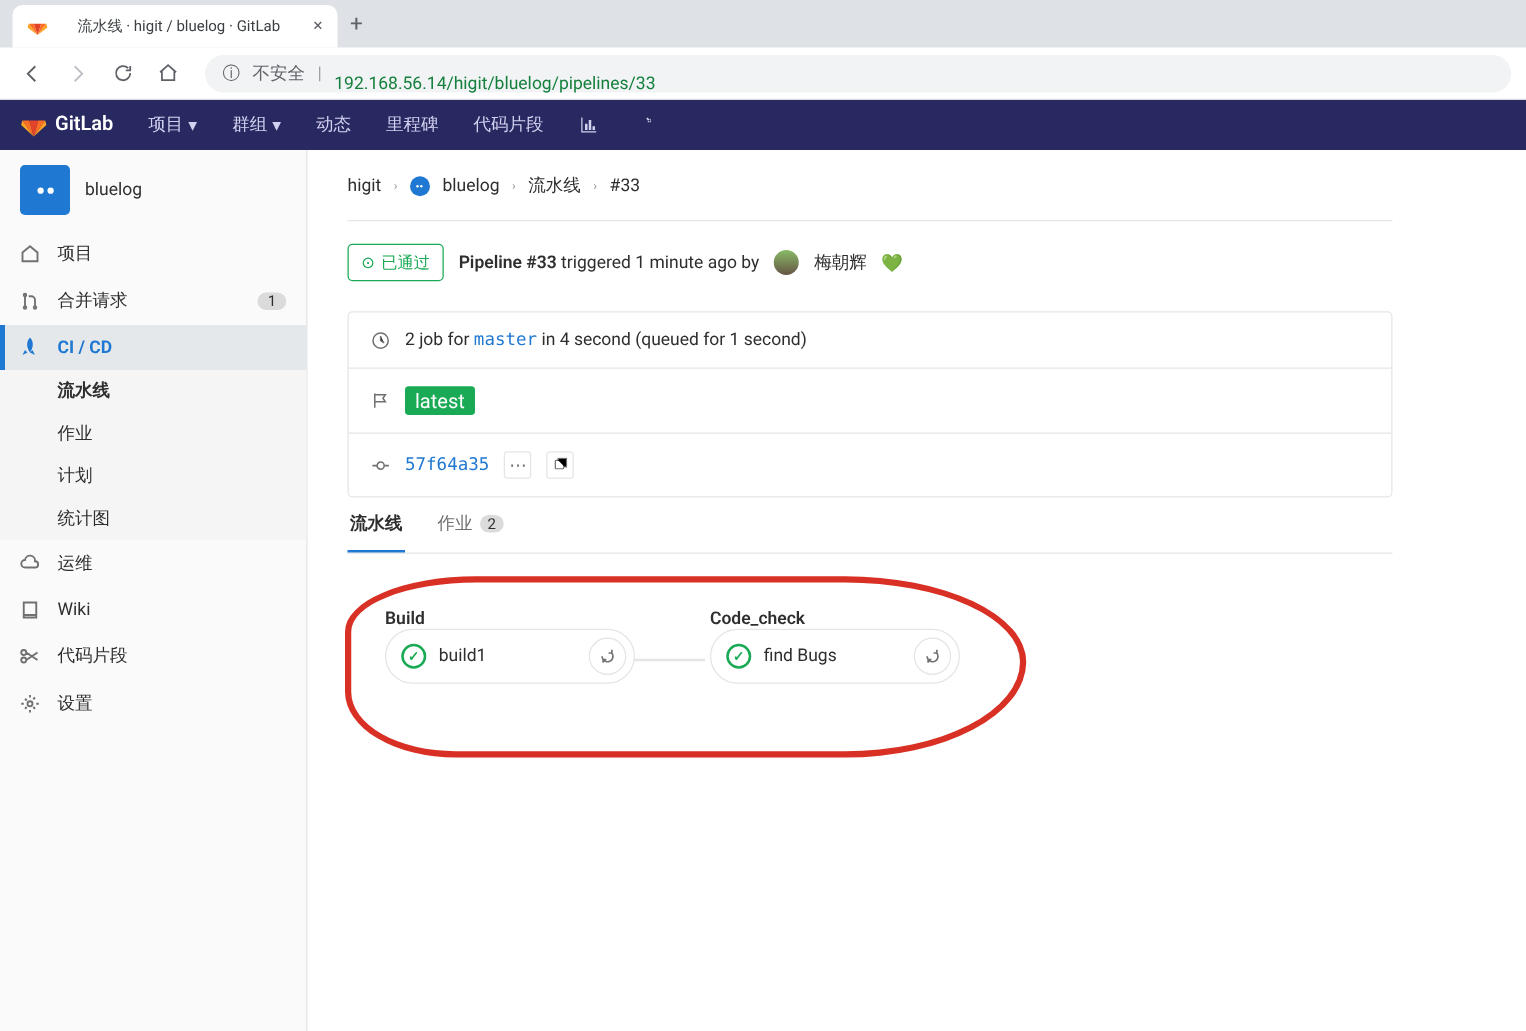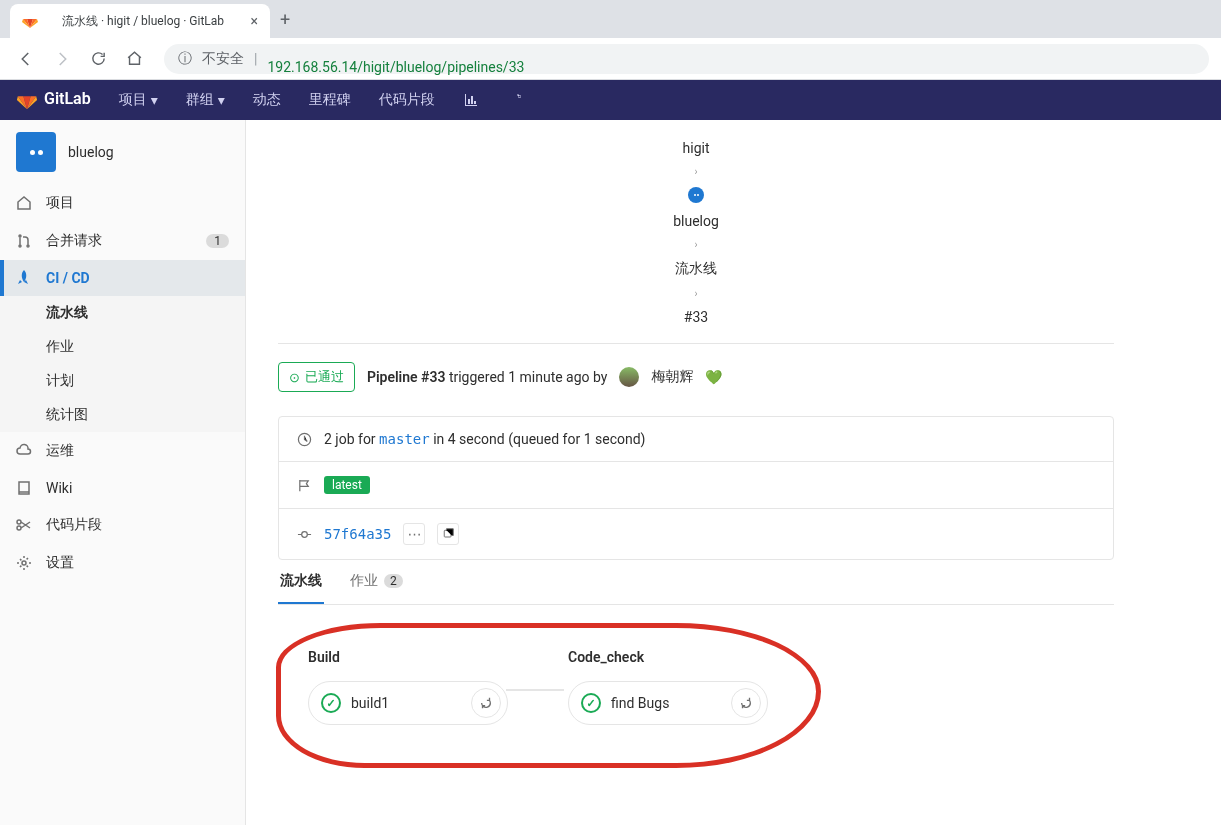--- a/index.html
+++ b/index.html
@@ -37,55 +37,55 @@
     .side-item { display: flex; align-items: center; padding: 10px 16px; gap: 14px; color: #2e2e2e; cursor: pointer; position: relative; }
     .side-item.active { background: #e4e8eb; box-shadow: inset 4px 0 0 #1f78d1; color: #1f78d1; font-weight: 700; }
     .side-icon { width: 16px; height: 16px; display: flex; align-items: center; justify-content: center; }
     .side-badge { margin-left: auto; background: #dbdbdb; color: #2e2e2e; border-radius: 10px; padding: 0 8px; font-size: 12px; min-width: 20px; text-align: center; }
     .sub-items { background: #f5f5f5; }
     .sub-item { padding: 8px 16px 8px 46px; color: #2e2e2e; cursor: pointer; }
     .sub-item.active { font-weight: 600; color: #2e2e2e; }
     
     
     .content { flex: 1; padding: 20px 32px; max-width: 900px; }
-    .breadcrumb { display: flex; align-items: center; gap: 10px; font-size: 14px; padding-bottom: 18px; border-bottom: 1px solid #e5e5e5; margin-bottom: 18px; flex-direction: column; }
+    .breadcrumb { display: flex; align-items: center; gap: 10px; font-size: 14px; padding-bottom: 18px; border-bottom: 1px solid #e5e5e5; margin-bottom: 18px; }
     .breadcrumb a { color: #2e2e2e; text-decoration: none; }
     .breadcrumb .sep { color: #999; font-size: 10px; }
     .bc-avatar { width: 16px; height: 16px; background: #1f78d1; border-radius: 50%; display: inline-flex; align-items: center; justify-content: center; }
     .bc-avatar-dots { display: flex; gap: 1px; }
     .bc-avatar-dots span { width: 2px; height: 2px; background: #fff; border-radius: 50%; }
     
     .status-row { display: flex; align-items: center; gap: 12px; margin-bottom: 24px; }
     .status-badge { border: 1px solid #1aaa55; color: #1aaa55; border-radius: 4px; padding: 5px 10px; font-size: 13px; display: flex; align-items: center; gap: 5px; }
     .status-text { color: #2e2e2e; }
     .status-text b { font-weight: 600; }
     .user-avatar { width: 20px; height: 20px; border-radius: 50%; background: #aaa; display: inline-block; vertical-align: middle; }
     .heart { color: #1aaa55; }
     
     .page-title { font-size: 26px; font-weight: 700; margin-bottom: 22px; }
     
     .info-box { border: 1px solid #e5e5e5; border-radius: 4px; }
     .info-row { padding: 14px 18px; border-bottom: 1px solid #e5e5e5; display: flex; align-items: center; gap: 12px; }
     .info-row:last-child { border-bottom: none; }
     .info-icon { color: #707070; }
     .branch { color: #1f78d1; font-family: monospace; }
-    .tag-latest { background: #1aaa55; color: #fff; border-radius: 3px; padding: 2px 8px; font-size: 12px; }
+    .tag-latest { background: #1aaa55; color: #fff; border-radius: 3px; padding: 2px 8px; font-size: 16px; }
     .commit-sha { color: #1f78d1; font-family: monospace; }
     .icon-btn { border: 1px solid #e5e5e5; border-radius: 3px; width: 22px; height: 22px; display: flex; align-items: center; justify-content: center; color: #707070; cursor: pointer; }
     
     .tabs { display: flex; border-bottom: 1px solid #e5e5e5; gap: 24px; margin-bottom: 24px; }
     .tab-btn { padding: 12px 2px; color: #707070; cursor: pointer; border-bottom: 2px solid transparent; display: flex; align-items: center; gap: 6px; }
     .tab-btn.active { color: #2e2e2e; border-bottom-color: #1f78d1; font-weight: 600; }
     .tab-count { background: #dbdbdb; border-radius: 10px; padding: 0 6px; font-size: 12px; color: #2e2e2e; }
     
     
     .pipeline-area { position: relative; padding: 20px 30px 50px; }
     .stages { display: flex; gap: 60px; position: relative; z-index: 2; }
     .stage-col { }
-    .stage-title { font-weight: 600; margin-bottom: 16px; }
+    .stage-title { font-weight: 600; }
     .job-box { display: flex; align-items: center; border: 1px solid #e5e5e5; border-radius: 22px; height: 44px; width: 200px; padding: 0 6px 0 12px; gap: 10px; background: #fff; }
     .job-status { width: 20px; height: 20px; border: 2px solid #1aaa55; border-radius: 50%; display: flex; align-items: center; justify-content: center; color: #1aaa55; font-size: 11px; font-weight: bold; }
     .job-name { flex: 1; color: #2e2e2e; }
     .job-retry { width: 30px; height: 30px; border: 1px solid #e5e5e5; border-radius: 50%; display: flex; align-items: center; justify-content: center; color: #707070; cursor: pointer; }
     .job-connector { position: absolute; top: 60px; left: 228px; width: 58px; height: 2px; background: #e5e5e5; z-index: 1; }
     
     .annotation { position: absolute; border: 5px solid #d93025; border-radius: 50px / 40px; pointer-events: none; }
     
     svg { display: block; }
   </style>

